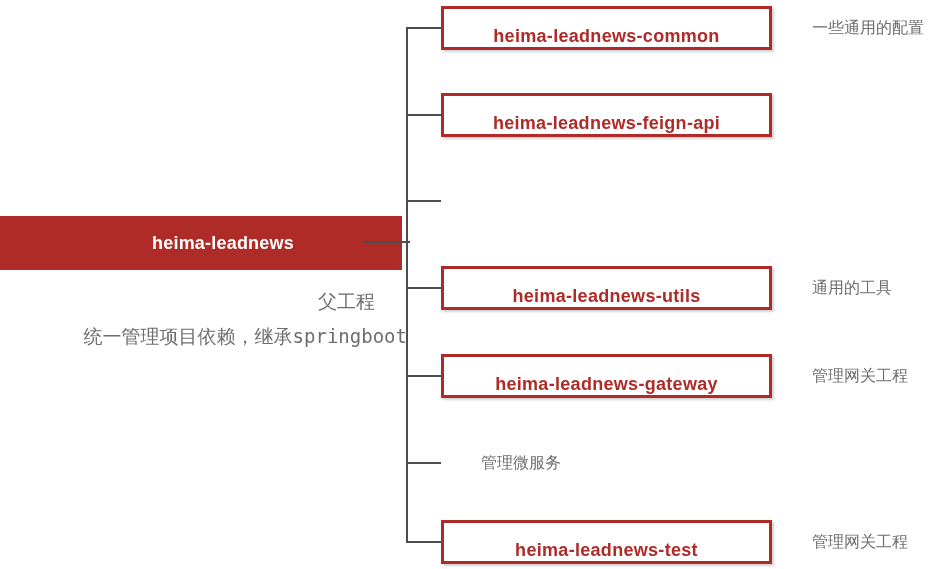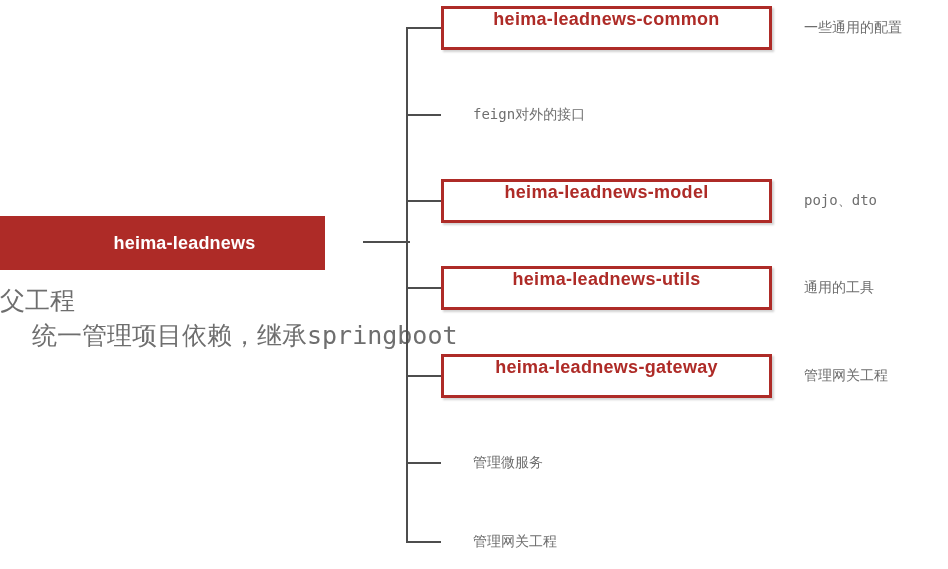--- a/index.html
+++ b/index.html
@@ -14,65 +14,65 @@
     position:relative;
     width:948px;height:569px;
     background:var(--bg);
     overflow:hidden;
     font-family:"Liberation Sans",sans-serif;
   }
 
   
   .root-box{
     position:absolute;left:0;top:216px;
-    width:325px;height:54px;
+    width:402px;height:54px;
     background:var(--brand-red);
     display:flex;align-items:center;justify-content:center;padding-left:44px;
   }
   .root-title{
     color:#ffffff;font-weight:bold;font-size:18px;letter-spacing:.2px;
   }
   .root-caption{
-    position:absolute;left:0;width:363px;height:24px;
-    text-align:left;
+    position:absolute;left:12px;width:363px;height:24px;
+    text-align:right;
     color:var(--note-gray);
     font-family:"DejaVu Sans Mono","Liberation Mono",monospace;
-    font-size:25px;line-height:24px;white-space:nowrap;
+    font-size:19px;line-height:24px;white-space:nowrap;
   }
   .root-caption.line1{top:289px;}
   .root-caption.line2{top:324px;margin-left:32px;}
 
   
   .line{position:absolute;background:var(--connector-gray);}
   .line-root{left:363px;top:241px;width:47px;height:2px;}
   .line-trunk{left:406px;top:27px;width:2px;height:516px;}
   .line-stub{left:407px;width:34px;height:2px;}
 
   
   .child-row{
     position:absolute;left:441px;
     height:44px;display:flex;align-items:center;
   }
   .child-box{
     width:331px;height:44px;
     border:3px solid var(--brand-red);
     background:#ffffff;
     box-shadow:2px 2px 2px rgba(0,0,0,.18);
-    display:flex;align-items:flex-start;justify-content:center;
+    display:flex;align-items:flex-end;justify-content:center;
     flex:0 0 auto;
   }
   .child-title{
     color:var(--brand-red);font-weight:bold;font-size:18px;letter-spacing:.3px;
     white-space:nowrap;
   }
   .child-note{
-    margin-left:32px;
+    margin-left:40px;
     color:var(--note-gray);
     font-family:"DejaVu Sans Mono","Liberation Mono",monospace;
-    font-size:14px;white-space:nowrap;
+    font-size:16px;white-space:nowrap;
   }
 </style>
 </head>
 <body>
 
 <div class="canvas">
 
   <div class="root-box">
     <span class="root-title">heima-leadnews</span>
   </div>
@@ -90,45 +90,44 @@
   <div class="line line-stub" style="top:541px"></div>
 
   <div class="child-row" style="top:6px">
     <div class="child-box">
       <span class="child-title">heima-leadnews-common</span>
     </div>
     <div class="child-note">一些通用的配置</div>
   </div>
 
   <div class="child-row" style="top:93px">
-    <div class="child-note">feign对外的接口</div>
+    <div class="child-box">
+      <span class="child-title">heima-leadnews-feign-api</span>
+    </div>
   </div>
 
-  <div class="child-row" style="top:179px">
-    <div class="child-box">
-      <span class="child-title">heima-leadnews-model</span>
-    </div>
-    <div class="child-note">pojo、dto</div>
-  </div>
 
   <div class="child-row" style="top:266px">
     <div class="child-box">
       <span class="child-title">heima-leadnews-utils</span>
     </div>
     <div class="child-note">通用的工具</div>
   </div>
 
   <div class="child-row" style="top:354px">
     <div class="child-box">
       <span class="child-title">heima-leadnews-gateway</span>
     </div>
     <div class="child-note">管理网关工程</div>
   </div>
 
   <div class="child-row" style="top:441px">
     <div class="child-note">管理微服务</div>
   </div>
 
   <div class="child-row" style="top:520px">
+    <div class="child-box">
+      <span class="child-title">heima-leadnews-test</span>
+    </div>
     <div class="child-note">管理网关工程</div>
   </div>
 
 </div>
 
 </body></html>

